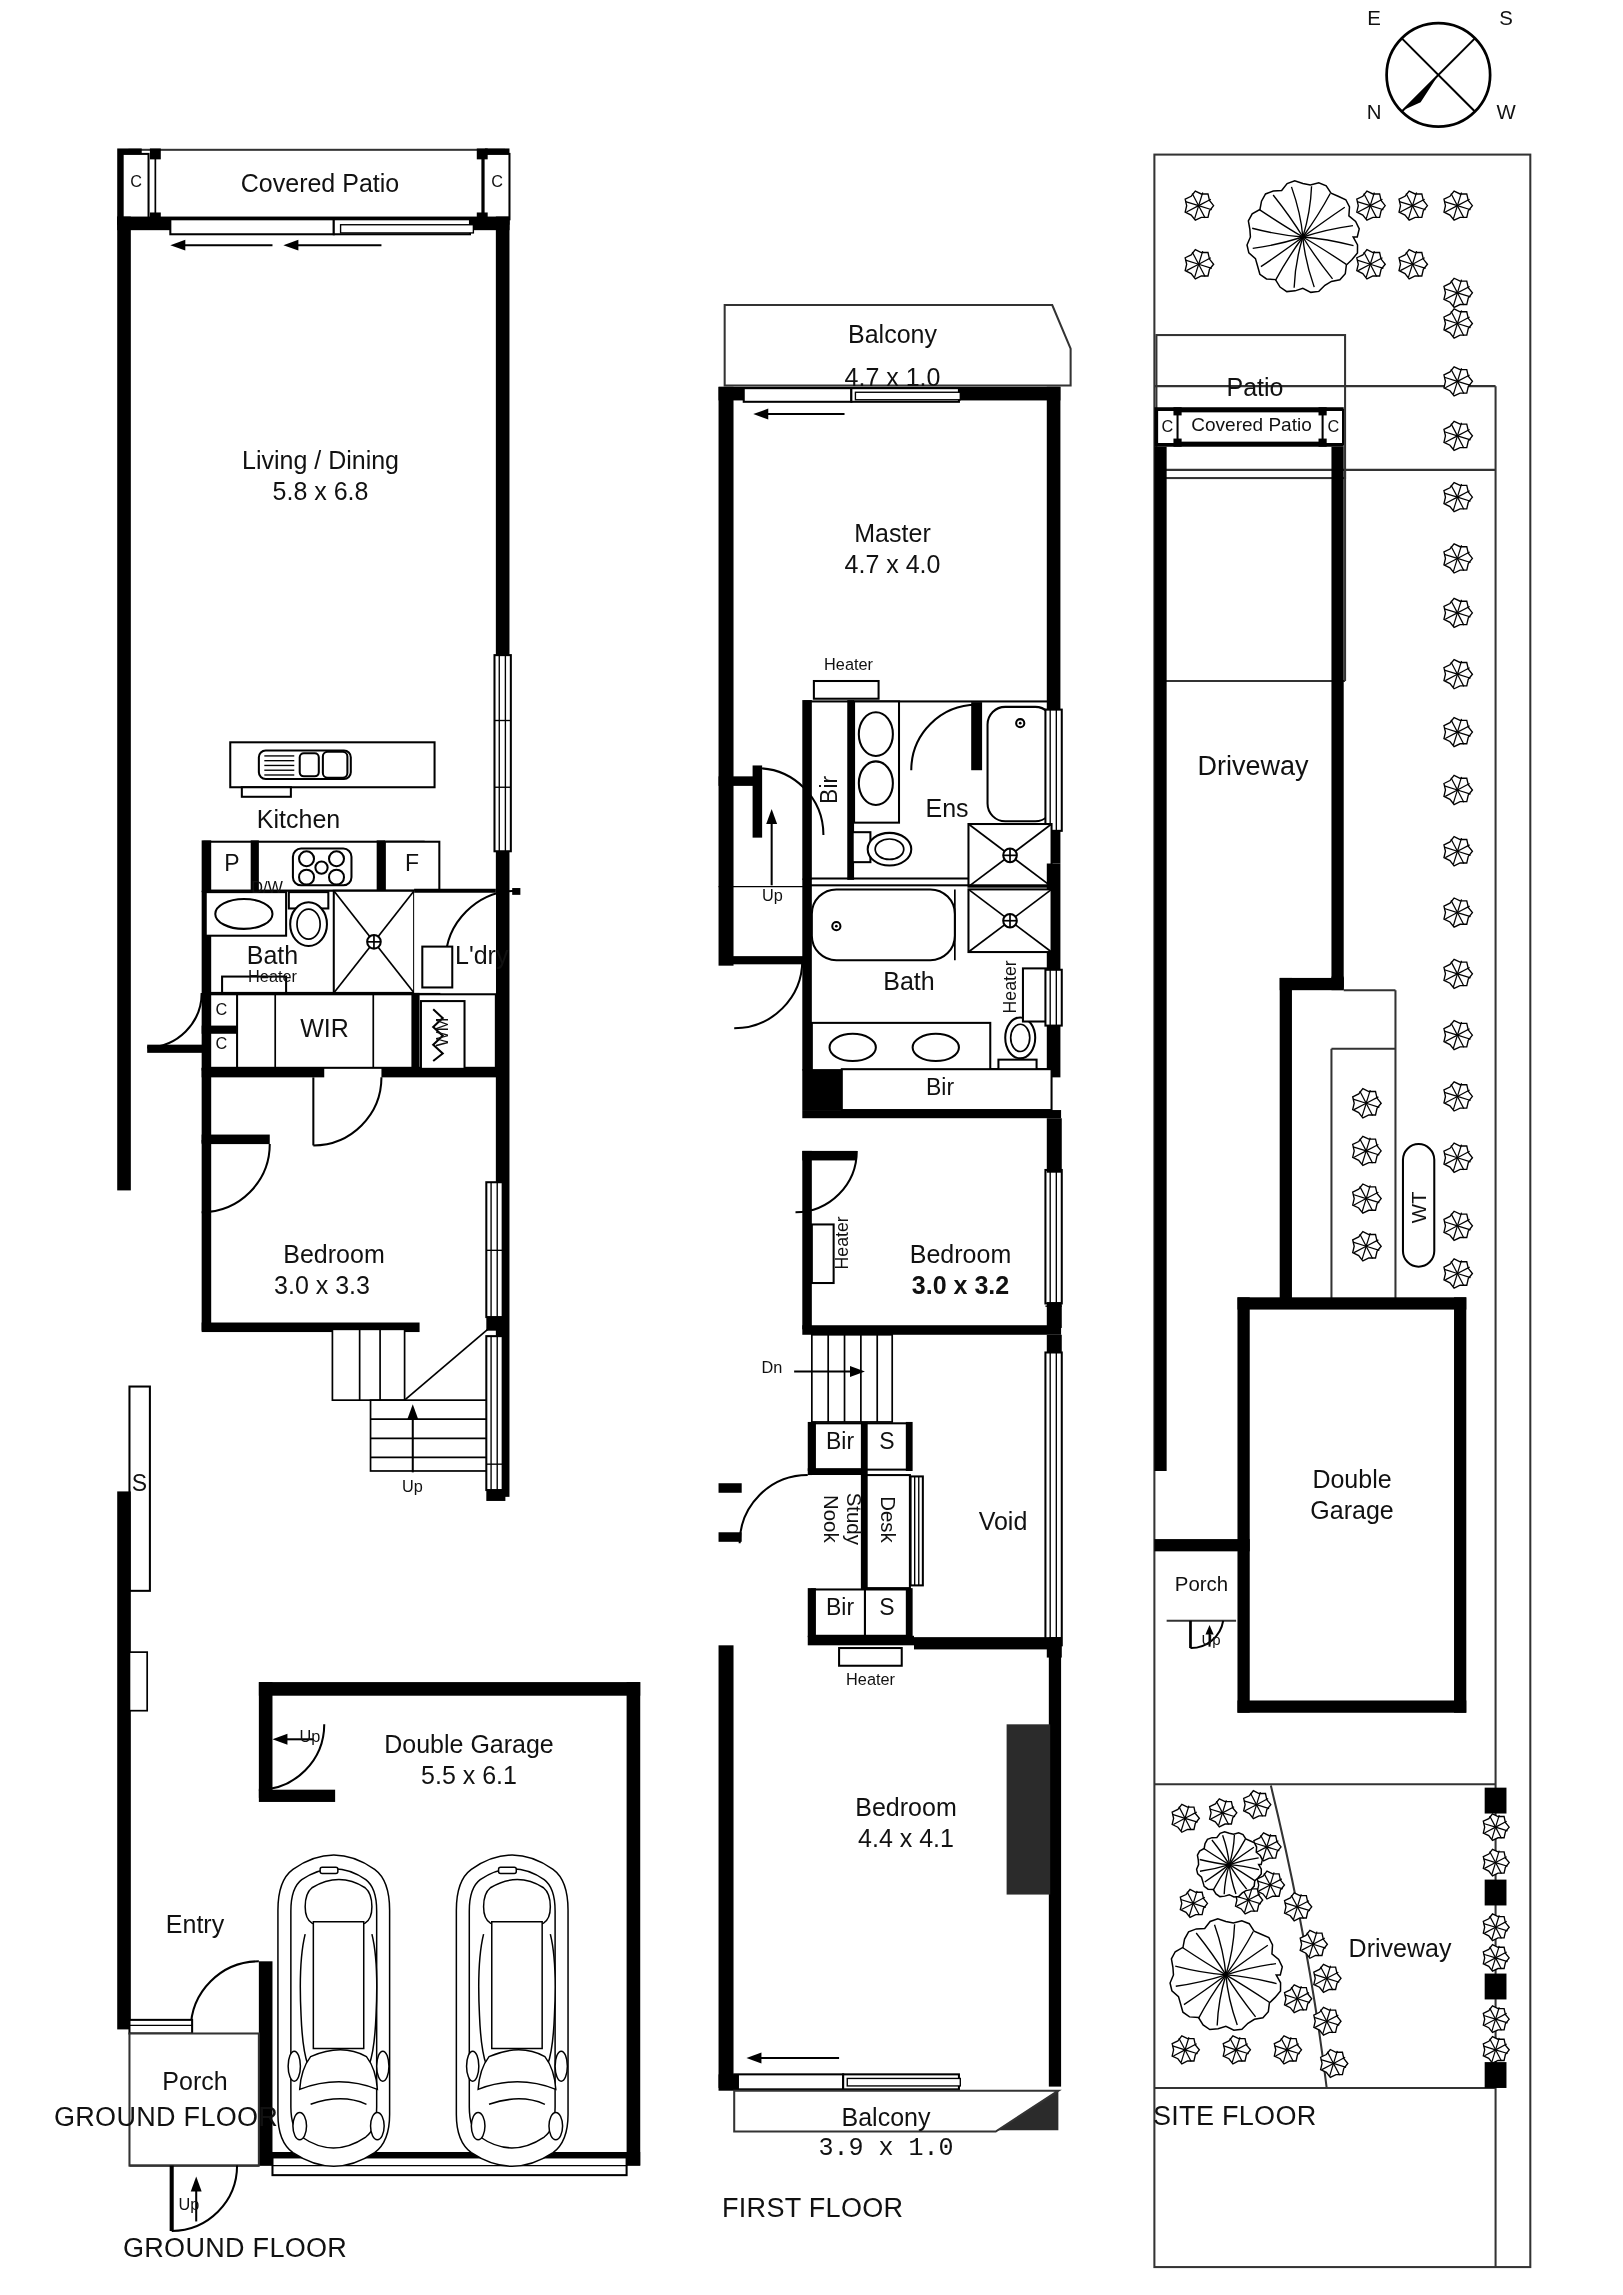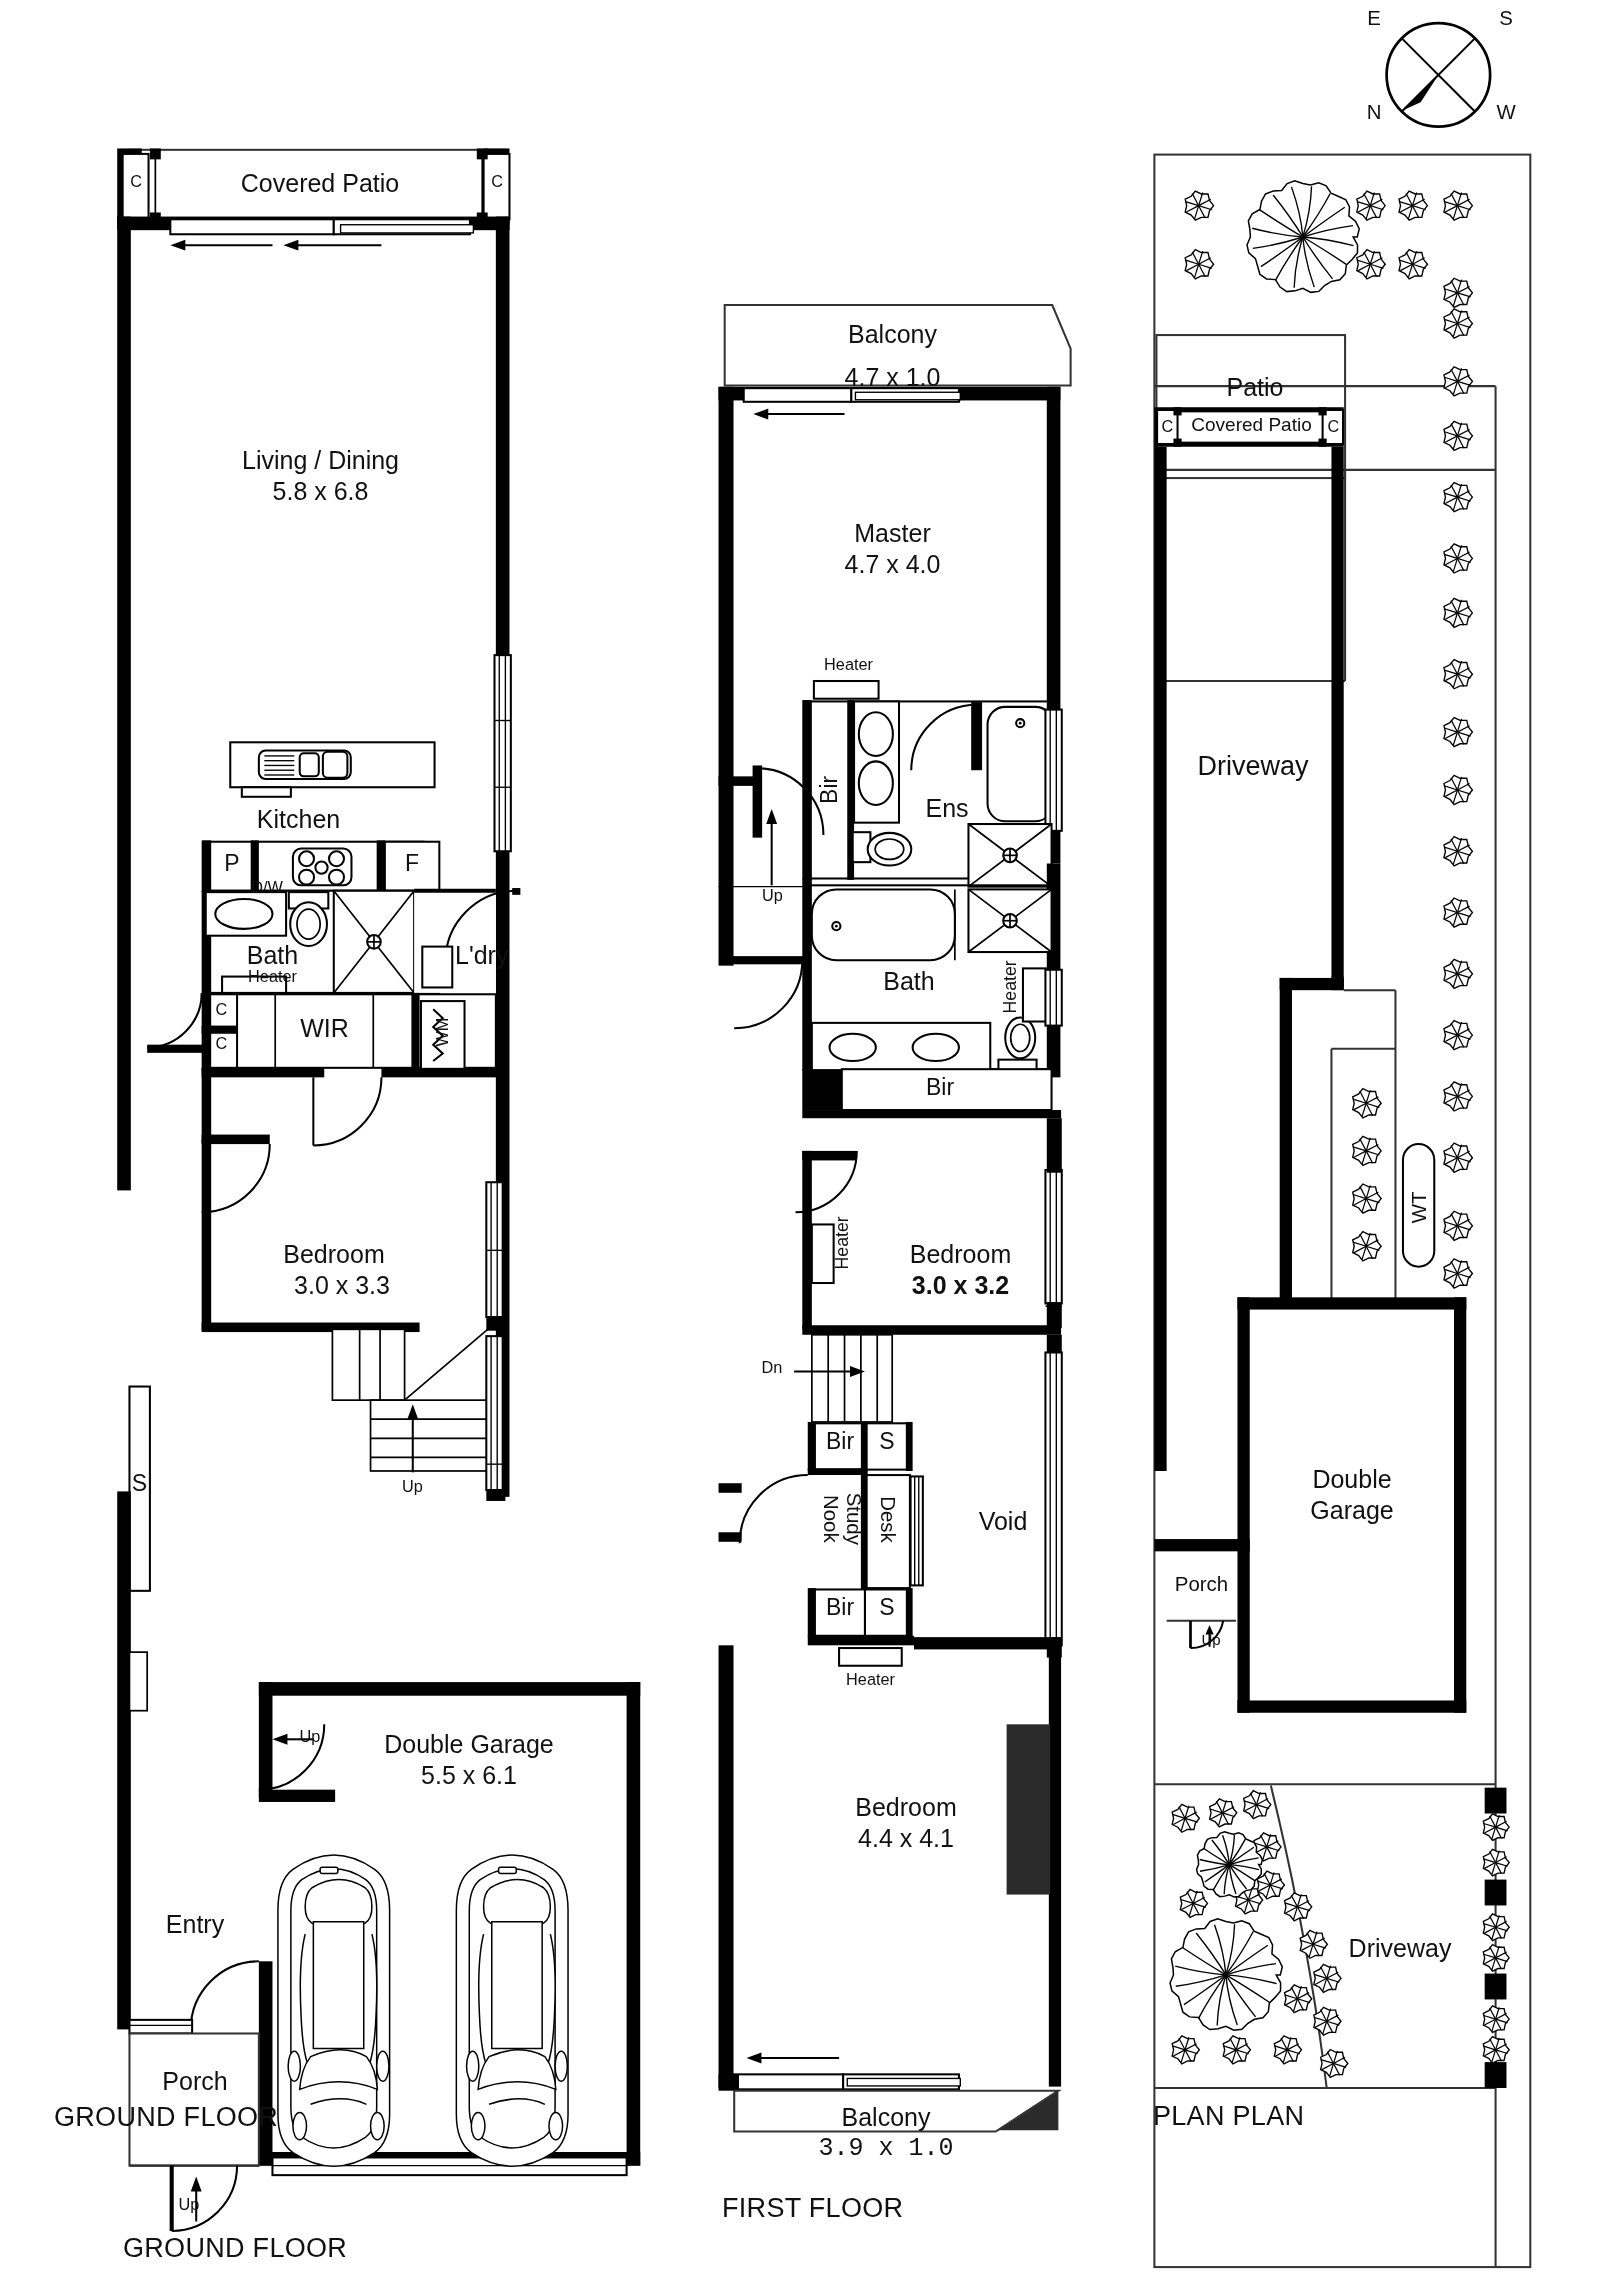--- a/index.html
+++ b/index.html
@@ -1098,21 +1098,21 @@
   <div class="lbl room" style="left:211px;top:941px;width:123px;">Bath</div>
   <div class="lbl tiny" style="left:211px;top:967px;width:123px;">Heater</div>
   <div class="lbl room" style="left:455px;top:941px;width:95px;text-align:left;">L'dry</div>
 
   <div class="lbl tiny" style="left:207px;top:1000px;width:29px;">C</div>
   <div class="lbl tiny" style="left:207px;top:1034px;width:29px;">C</div>
   <div class="lbl room" style="left:275px;top:1014px;width:99px;">WIR</div>
   <div class="lbl tiny vert" style="left:418px;top:1023px;width:49px;">WM</div>
 
   <div class="lbl room" style="left:225px;top:1240px;width:218px;">Bedroom</div>
-  <div class="lbl room" style="left:233px;top:1271px;width:218px;">3.0 x 3.3</div>
+  <div class="lbl room" style="left:213px;top:1271px;width:218px;">3.0 x 3.3</div>
 
   <div class="lbl room-sm" style="left:128px;top:1471px;width:23px;">S</div>
   <div class="lbl tiny" style="left:381px;top:1477px;width:63px;">Up</div>
 
   <div class="lbl room" style="left:326px;top:1730px;width:286px;">Double Garage</div>
   <div class="lbl room" style="left:326px;top:1761px;width:286px;">5.5 x 6.1</div>
   <div class="lbl tiny" style="left:283px;top:1727px;width:54px;">Up</div>
 
   <div class="lbl room" style="left:127px;top:1910px;width:136px;">Entry</div>
   <div class="lbl room" style="left:127px;top:2067px;width:136px;">Porch</div>
@@ -1171,16 +1171,16 @@
   <div class="lbl room" style="left:1168px;top:751px;width:170px;font-size:27px;">Driveway</div>
   <div class="lbl room-sm vert" style="left:1392px;top:1196px;width:54px;font-size:20.4px;">WT</div>
 
   <div class="lbl room" style="left:1260px;top:1464px;width:184px;line-height:1.22;">Double
 Garage</div>
   <div class="lbl room-sm" style="left:1154px;top:1573px;width:95px;font-size:20.4px;">Porch</div>
   <div class="lbl tiny2" style="left:1192px;top:1632px;width:38px;">Up</div>
 
   <div class="lbl room" style="left:1315px;top:1934px;width:170px;">Driveway</div>
 
-  <div class="lbl plan-title" style="left:1153px;top:2101px;width:286px;text-align:left;">PLAN PLAN</div>
+  <div class="lbl plan-title" style="left:1153px;top:2101px;width:286px;text-align:left;">SITE FLOOR</div>
 
 </div>
 
 
 </body></html>

